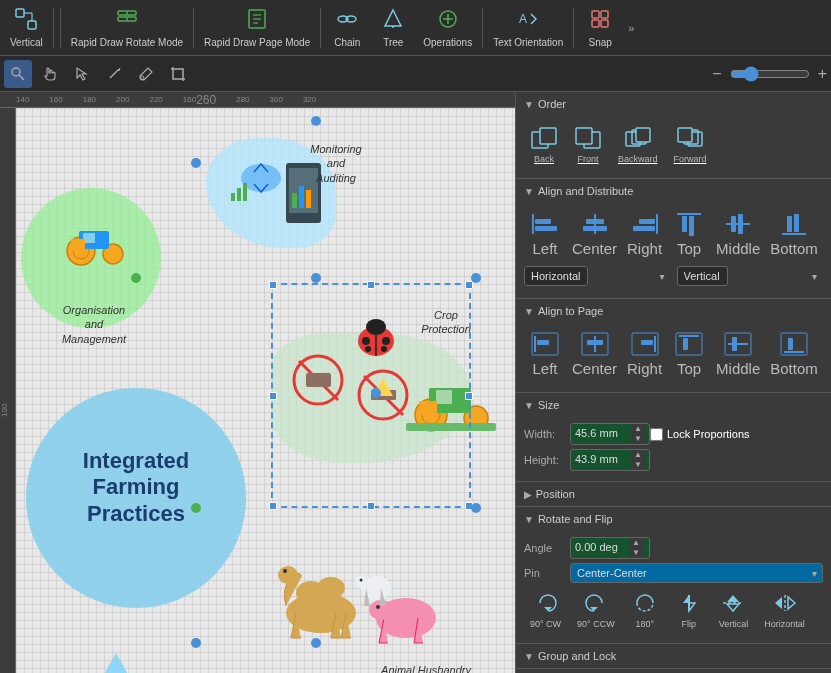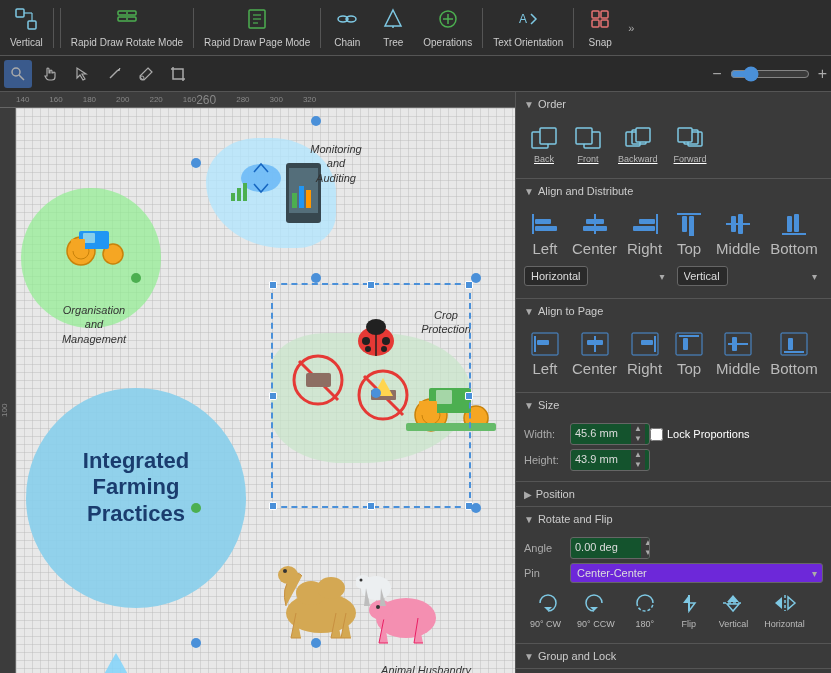--- a/index.html
+++ b/index.html
@@ -185,21 +185,21 @@
     }
     .pin-label { width: 40px; color: #aaa; font-size: 11px; }
     .pin-select-wrap {
       flex: 1; position: relative;
     }
     .pin-select-wrap::after {
       content: '▾'; position: absolute; right: 6px; top: 50%; transform: translateY(-50%);
       color: #aaa; pointer-events: none; font-size: 10px;
     }
     .pin-select {
-      width: 100%; background: #6d28d9; border: 1px solid #666; color: #ddd;
+      width: 100%; background: #0369a1; border: 1px solid #666; color: #ddd;
       padding: 3px 6px; border-radius: 3px; font-size: 11px; cursor: pointer;
       appearance: none; -webkit-appearance: none;
     }
 
     
     .flip-row {
       display: flex; gap: 4px; flex-wrap: wrap; align-items: flex-start; margin-bottom: 4px;
     }
 
     
@@ -821,21 +821,21 @@
 
     <div class="panel-section">
       <div class="panel-section-header">
         <span class="collapse-arrow">▼</span>
         <span>Rotate and Flip</span>
       </div>
       <div class="panel-section-content">
         <div class="angle-row">
           <span class="size-label">Angle</span>
           <div class="size-input-wrap">
-            <input type="text" class="size-input" value="0.00 deg" style="width: 70px;">
+            <input type="text" class="size-input" value="0.00 deg" style="width: 58px;">
             <div class="spin-btns">
               <button class="spin-btn">▲</button>
               <button class="spin-btn">▼</button>
             </div>
           </div>
         </div>
         <div class="pin-row">
           <span class="pin-label">Pin</span>
           <div class="pin-select-wrap">
             <select class="pin-select">

